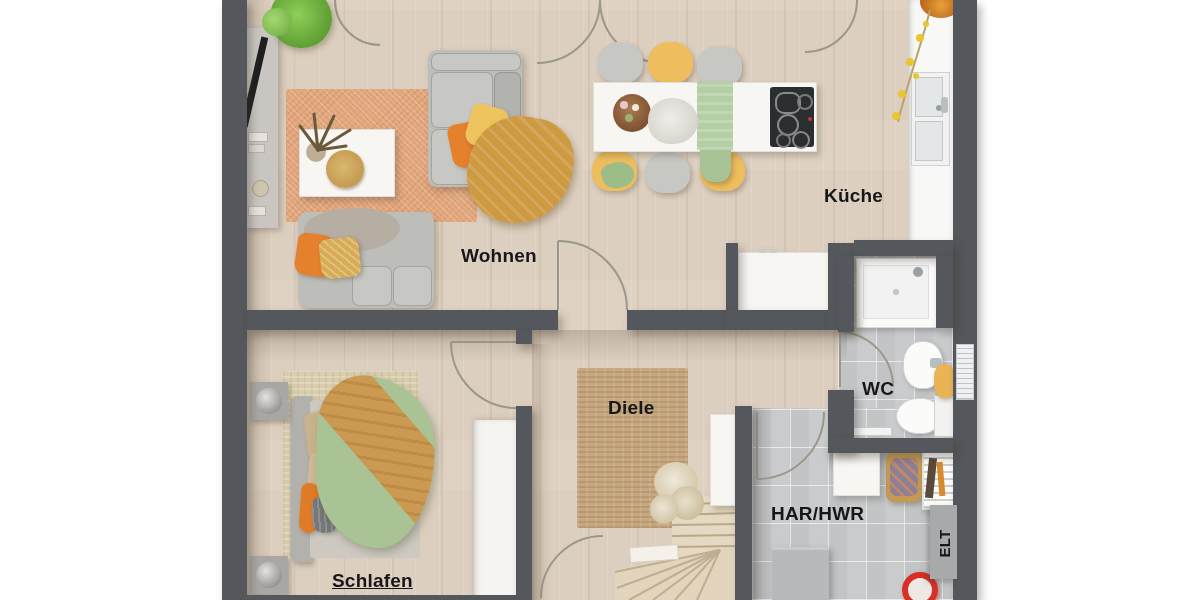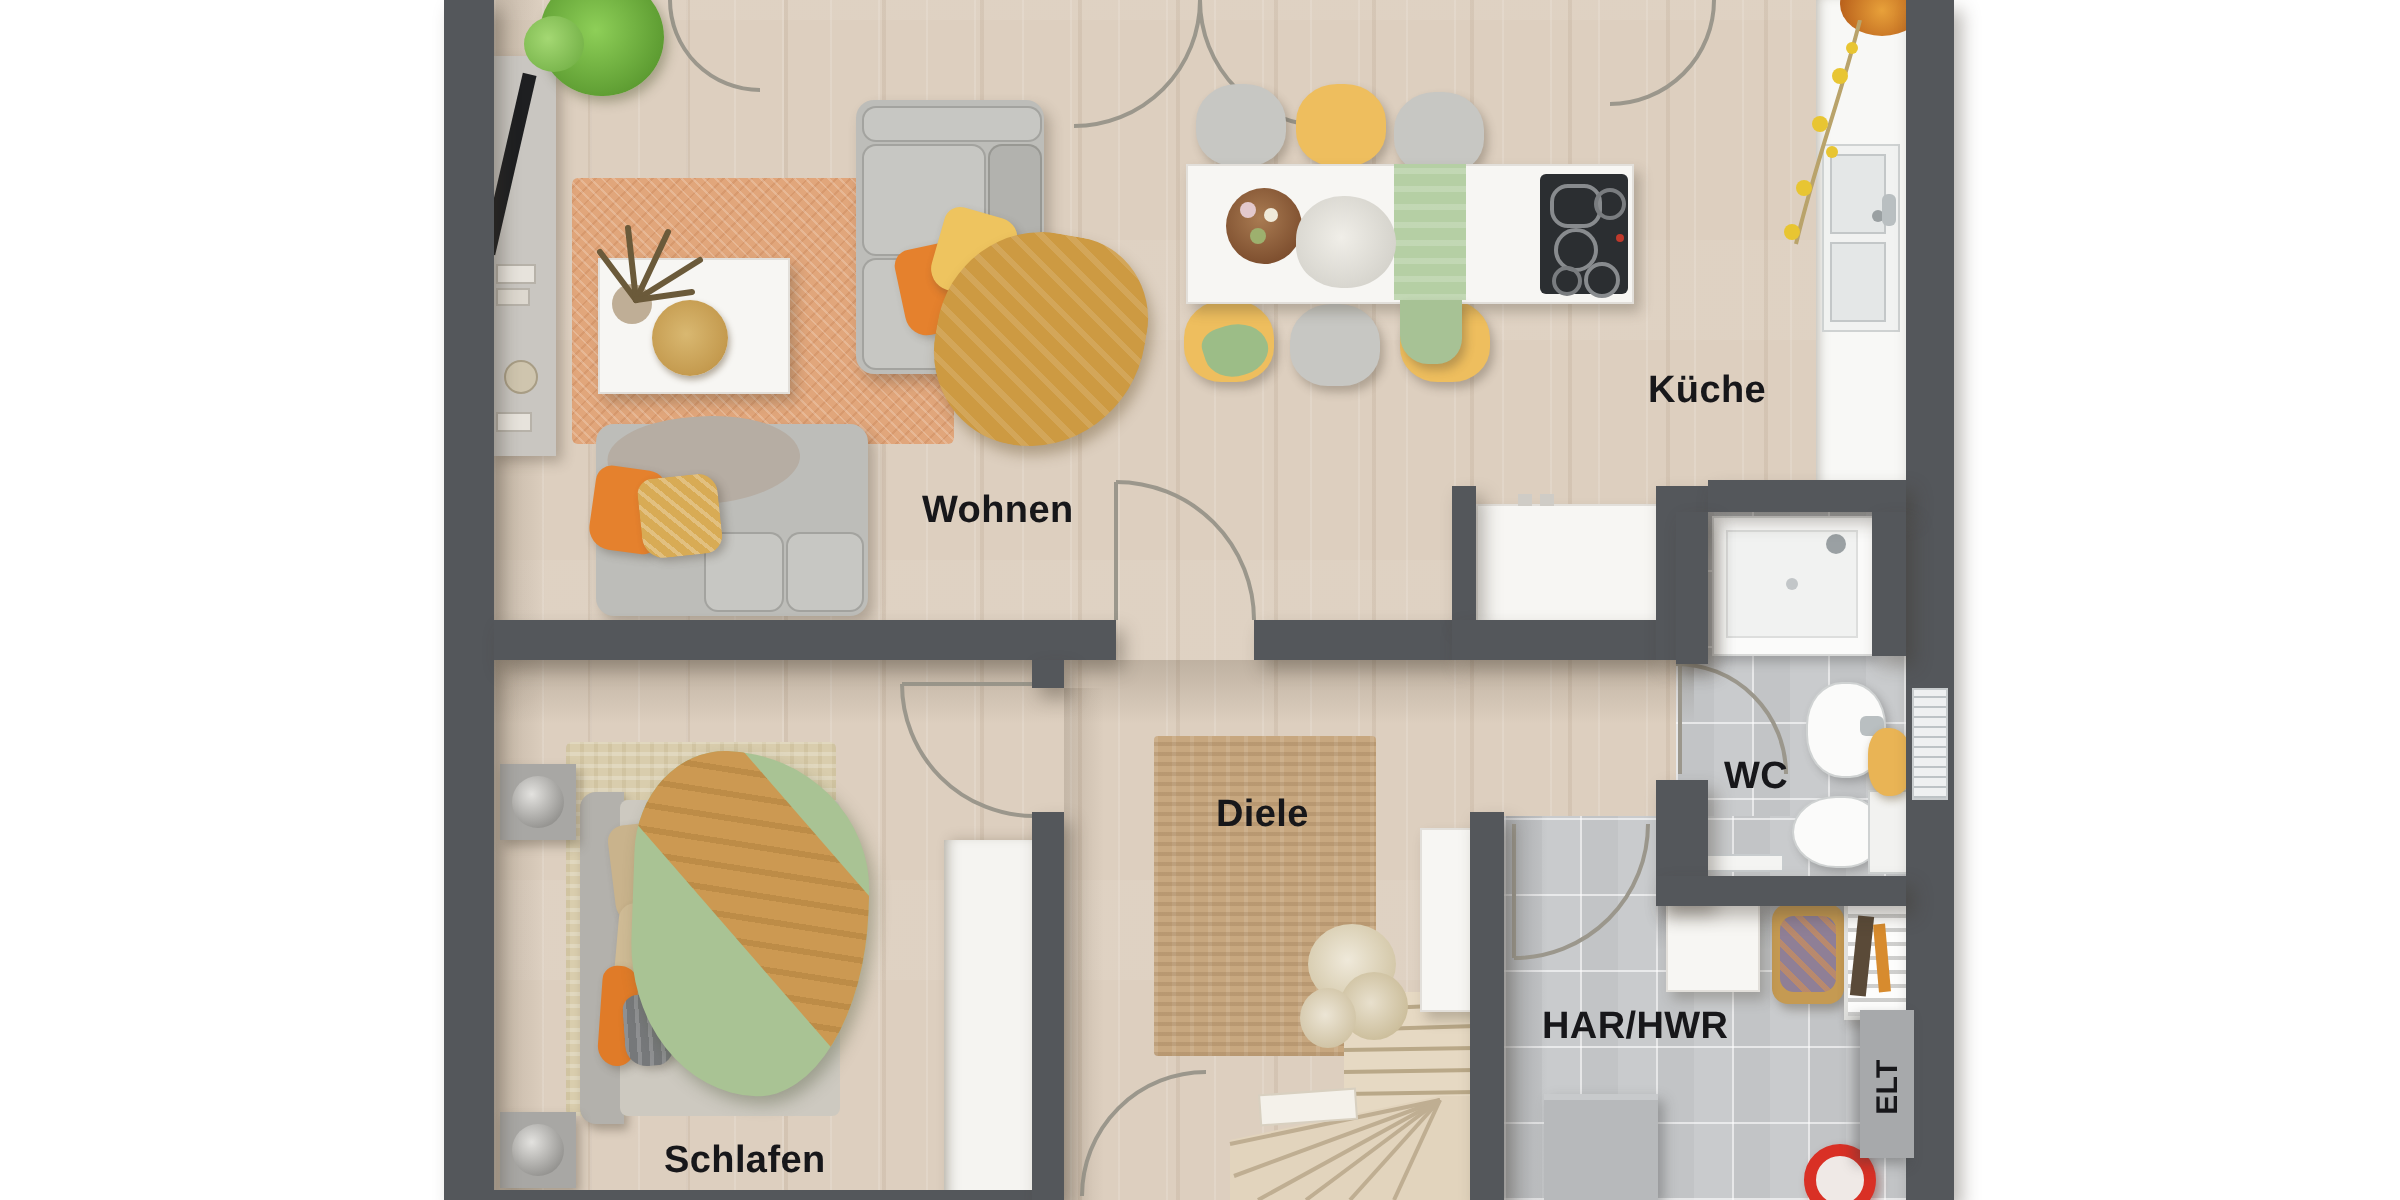--- a/index.html
+++ b/index.html
@@ -276,16 +276,16 @@
   <div class="wall" style="left:828px;top:438px;width:125px;height:15px;"></div>
   <div class="wall" style="left:516px;top:330px;width:16px;height:14px;"></div>
   <div class="wall" style="left:516px;top:406px;width:16px;height:194px;"></div>
   <div class="wall" style="left:735px;top:406px;width:17px;height:194px;"></div>
 
   <div class="label" style="left:461px;top:245px;">Wohnen</div>
   <div class="label" style="left:824px;top:185px;">Küche</div>
   <div class="label" style="left:608px;top:397px;">Diele</div>
   <div class="label" style="left:862px;top:378px;">WC</div>
   <div class="label" style="left:771px;top:503px;">HAR/HWR</div>
-  <div class="label" style="left:332px;top:570px;">Schlafen</div>
+  <div class="label" style="left:332px;top:570px;text-decoration:underline;">Schlafen</div>
   <div class="label small" style="left:928px;top:535px;width:32px;text-align:center;transform:rotate(-90deg);">ELT</div>
 
 </div>
 
 </body></html>

